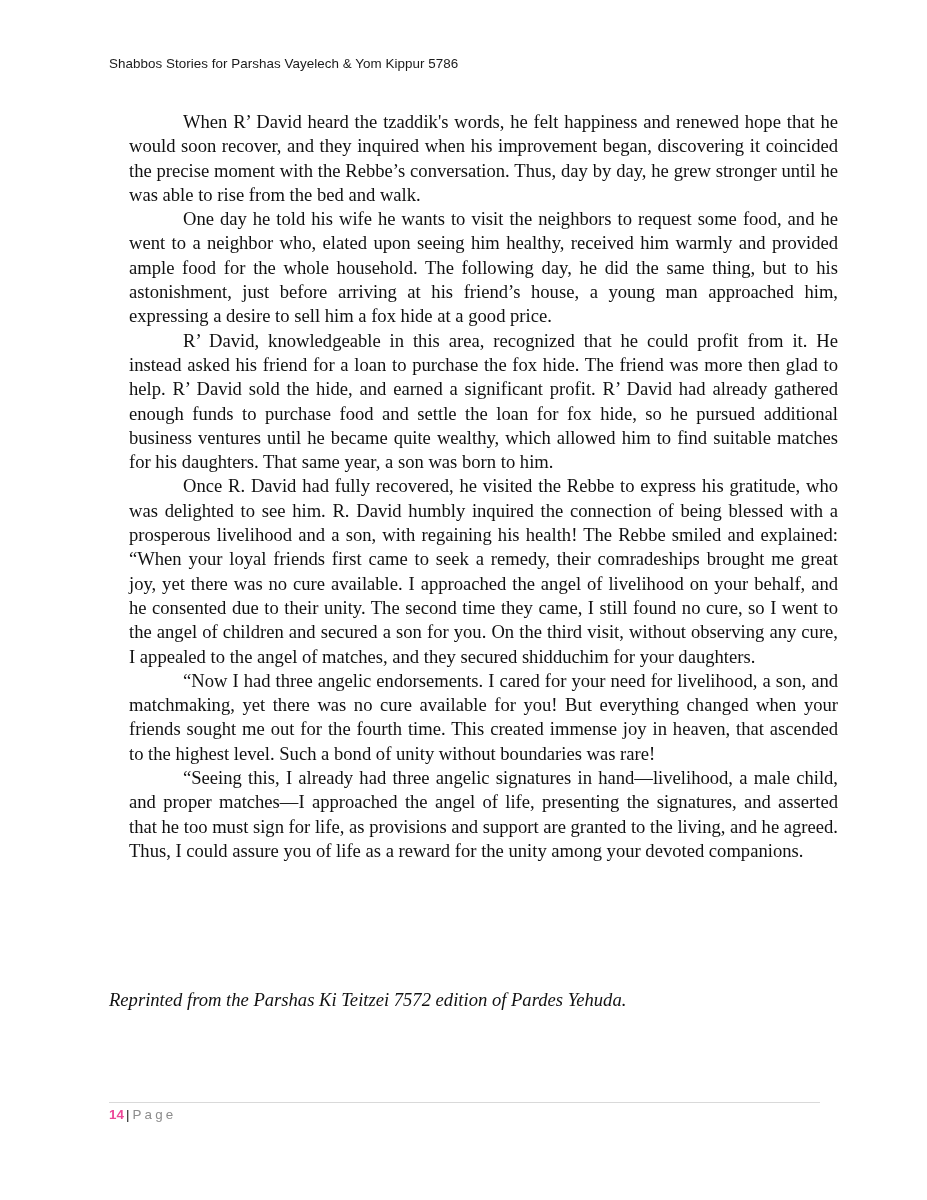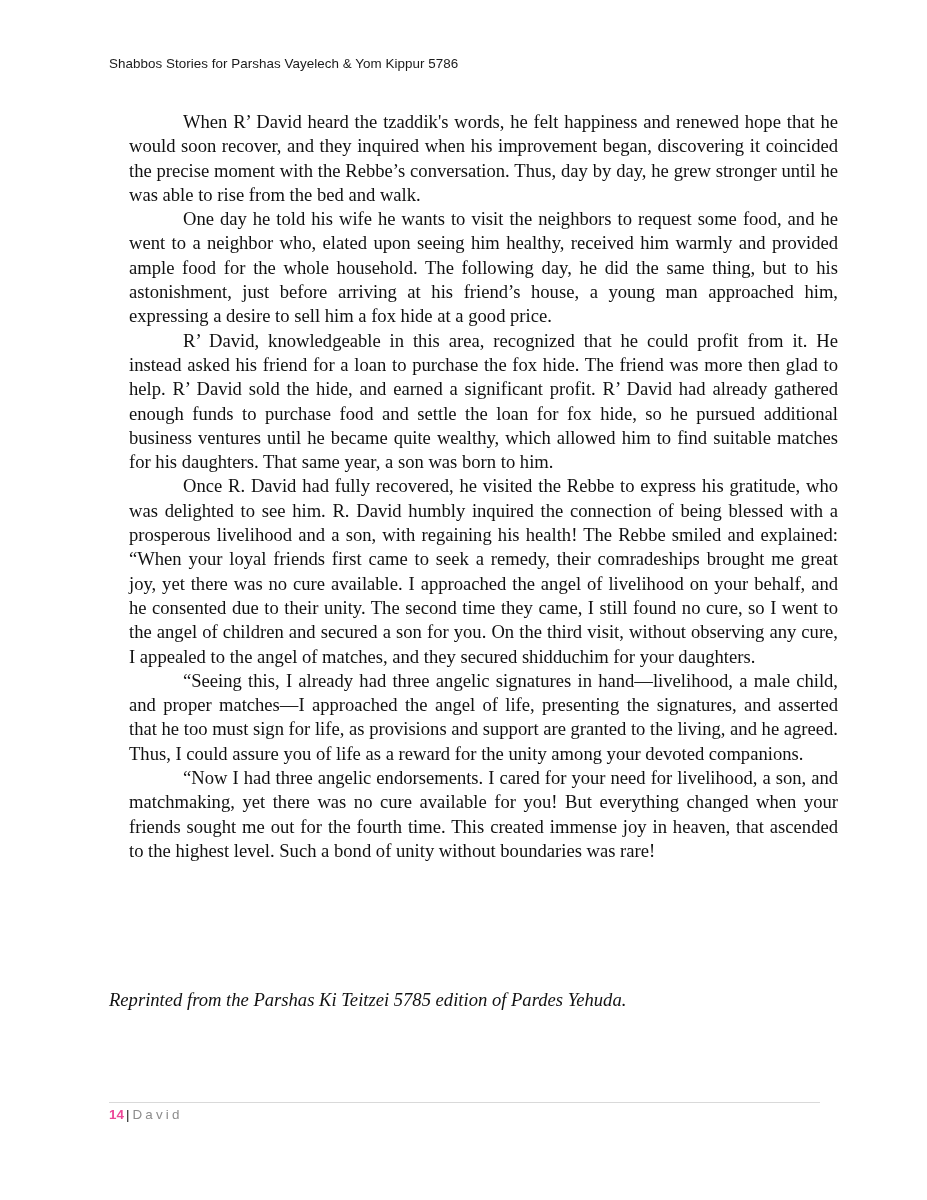--- a/index.html
+++ b/index.html
@@ -81,23 +81,23 @@
 </head>
 <body>
 
 <div class="page-header">Shabbos Stories for Parshas Vayelech &amp; Yom Kippur 5786</div>
 
 <div class="body-text">
   <p>When R’ David heard the tzaddik's words, he felt happiness and renewed hope that he would soon recover, and they inquired when his improvement began, discovering it coincided the precise moment with the Rebbe’s conversation. Thus, day by day, he grew stronger until he was able to rise from the bed and walk.</p>
   <p>One day he told his wife he wants to visit the neighbors to request some food, and he went to a neighbor who, elated upon seeing him healthy, received him warmly and provided ample food for the whole household. The following day, he did the same thing, but to his astonishment, just before arriving at his friend’s house, a young man approached him, expressing a desire to sell him a fox hide at a good price.</p>
   <p>R’ David, knowledgeable in this area, recognized that he could profit from it. He instead asked his friend for a loan to purchase the fox hide. The friend was more then glad to help. R’ David sold the hide, and earned a significant profit. R’ David had already gathered enough funds to purchase food and settle the loan for fox hide, so he pursued additional business ventures until he became quite wealthy, which allowed him to find suitable matches for his daughters. That same year, a son was born to him.</p>
   <p>Once R. David had fully recovered, he visited the Rebbe to express his gratitude, who was delighted to see him. R. David humbly inquired the connection of being blessed with a prosperous livelihood and a son, with regaining his health! The Rebbe smiled and explained: “When your loyal friends first came to seek a remedy, their comradeships brought me great joy, yet there was no cure available. I approached the angel of livelihood on your behalf, and he consented due to their unity. The second time they came, I still found no cure, so I went to the angel of children and secured a son for you. On the third visit, without observing any cure, I appealed to the angel of matches, and they secured shidduchim for your daughters.</p>
+  <p>“Now I had three angelic endorsements. I cared for your need for livelihood, a son, and matchmaking, yet there was no cure available for you! But everything changed when your friends sought me out for the fourth time. This created immense joy in heaven, that ascended to the highest level. Such a bond of unity without boundaries was rare!</p>
   <p>“Seeing this, I already had three angelic signatures in hand—livelihood, a male child, and proper matches—I approached the angel of life, presenting the signatures, and asserted that he too must sign for life, as provisions and support are granted to the living, and he agreed. Thus, I could assure you of life as a reward for the unity among your devoted companions.</p>
-  <p>“Now I had three angelic endorsements. I cared for your need for livelihood, a son, and matchmaking, yet there was no cure available for you! But everything changed when your friends sought me out for the fourth time. This created immense joy in heaven, that ascended to the highest level. Such a bond of unity without boundaries was rare!</p>
 </div>
 
-<div class="credit">Reprinted from the Parshas Ki Teitzei 5785 edition of Pardes Yehuda.</div>
+<div class="credit">Reprinted from the Parshas Ki Teitzei 7572 edition of Pardes Yehuda.</div>
 
 <div class="footer-rule"></div>
 
 <div class="page-footer">
-  <span class="page-num">14</span><span class="page-sep">|</span><span class="page-word">David</span>
+  <span class="page-num">14</span><span class="page-sep">|</span><span class="page-word">Page</span>
 </div>
 
 </body></html>

